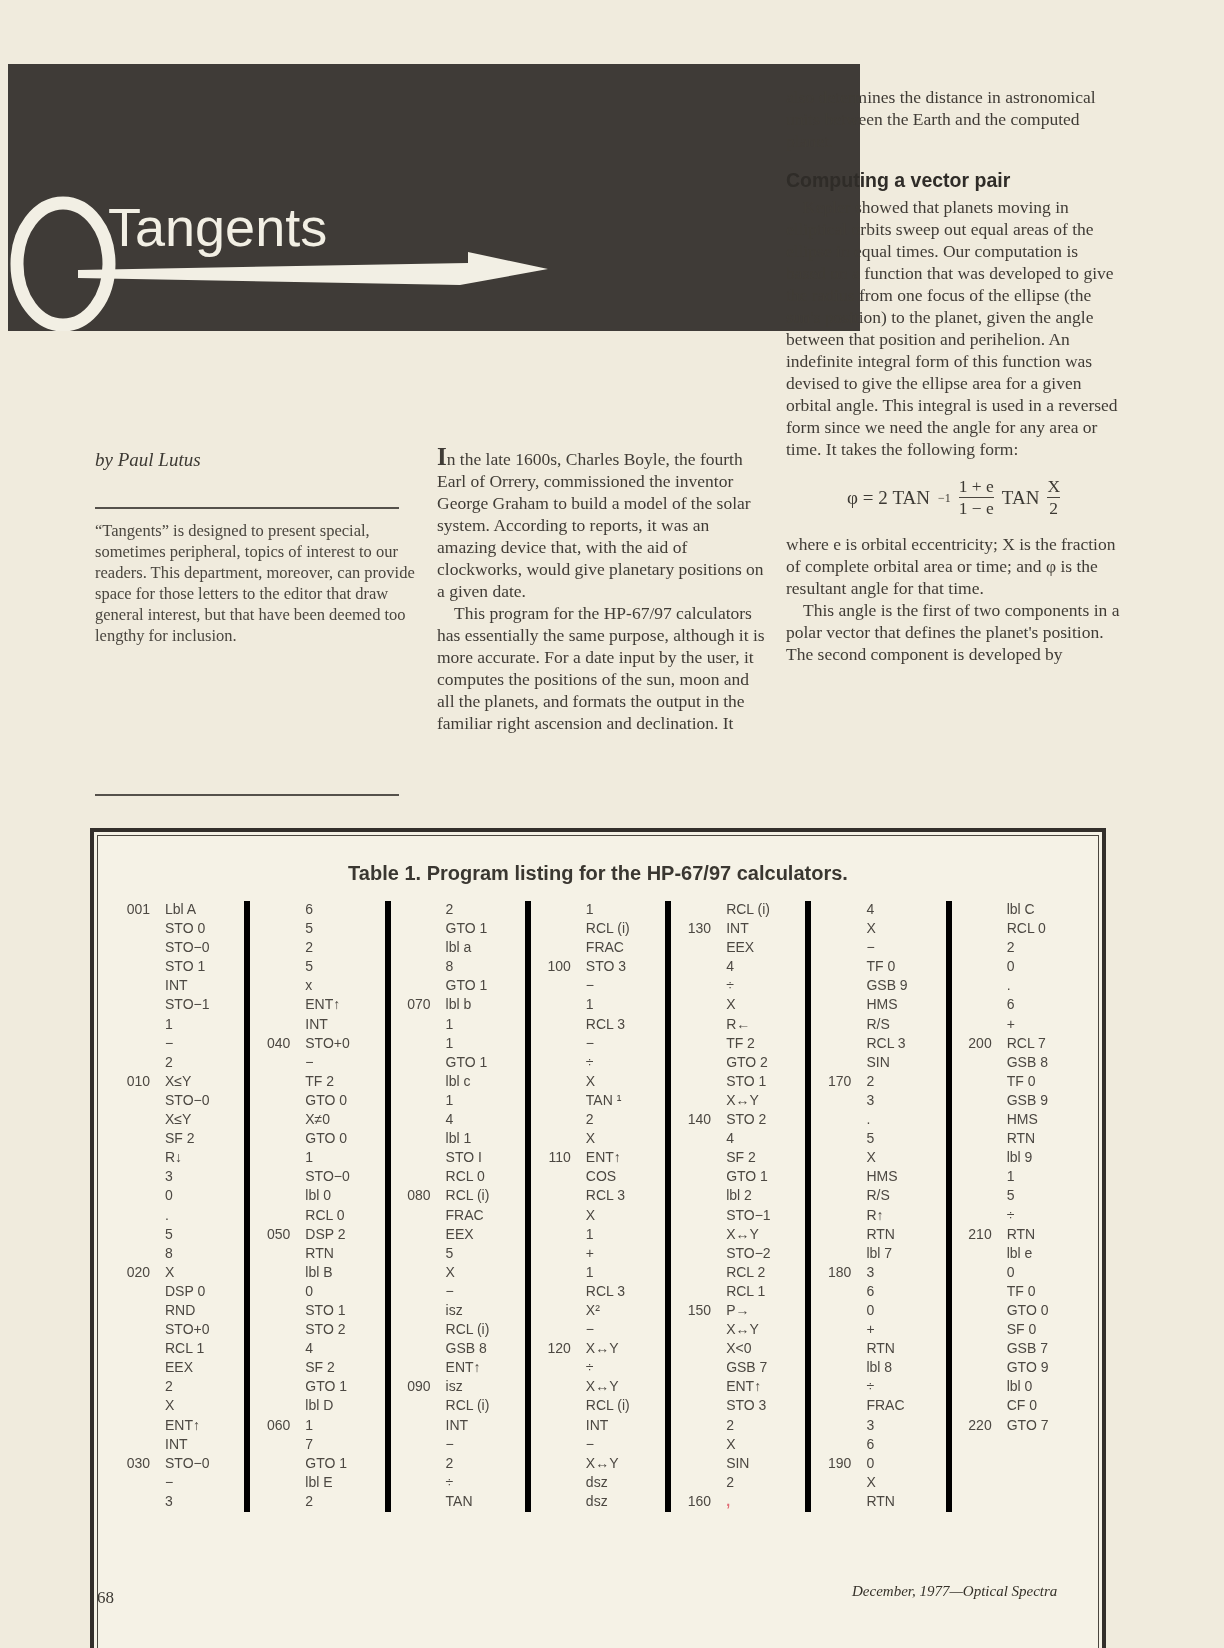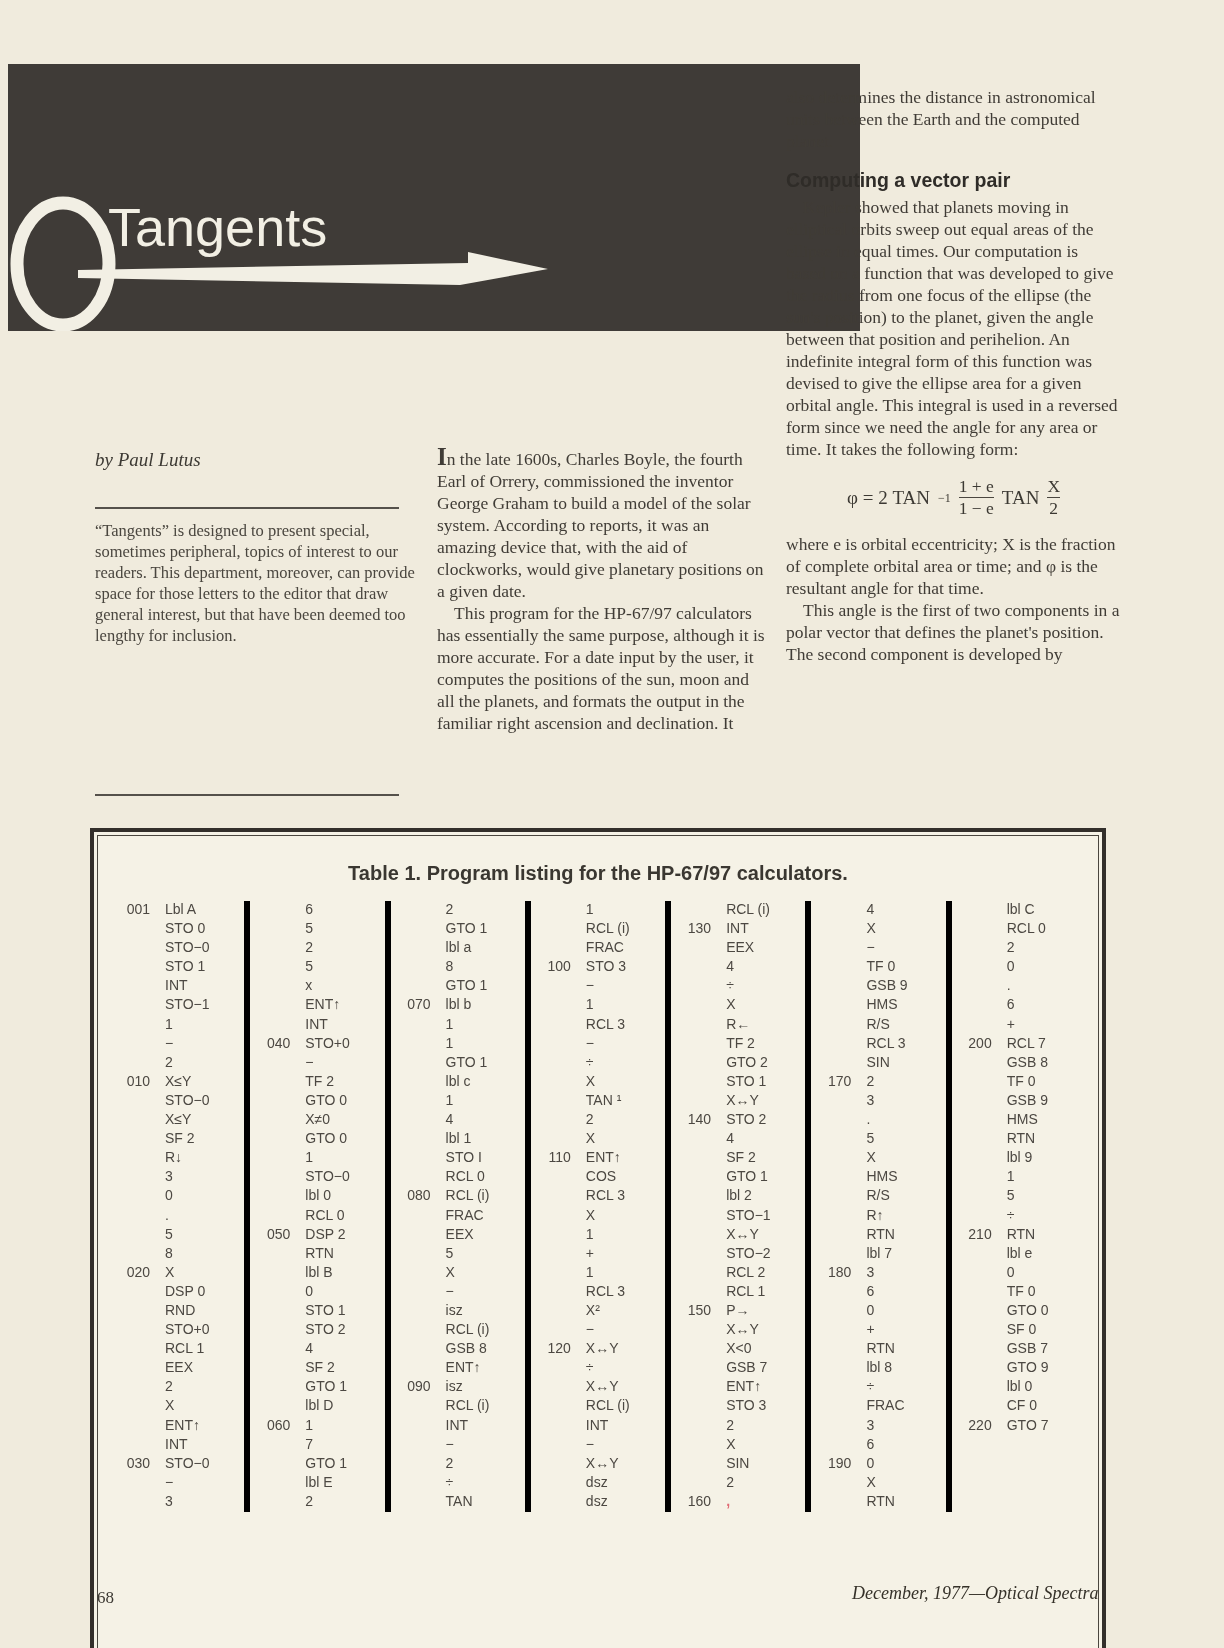--- a/index.html
+++ b/index.html
@@ -40,21 +40,21 @@
   .ttitle{text-align:center;font-family:"Liberation Sans",sans-serif;font-weight:700;font-size:20px;color:#3a3731;margin:0 0 16px 0;}
   .tgrid{display:flex;padding:0 12px;}
   .tcol{flex:1;padding-left:4px;}
   .tcol:not(:last-child){border-right:6px solid #000000;}
   .trow{display:flex;height:19.1px;align-items:baseline;font-family:"Liberation Sans",sans-serif;font-size:14px;color:#4c4842;white-space:pre;}
   .tnum{width:36px;text-align:right;margin-right:15px;flex:none;}
   .red{color:#e06a74;font-weight:700;}
 
   
   .pageno{position:absolute;left:97px;top:1588px;font-size:17px;color:#3c3933;}
-  .footright{position:absolute;left:852px;top:1583px;font-style:italic;font-size:18px;color:#353129;}
+  .footright{position:absolute;left:852px;top:1583px;font-style:italic;font-size:15px;color:#353129;}
 </style>
 </head>
 <body>
 
 <div class="page">
 
   <div class="masthead">
     <svg width="738" height="267" viewBox="0 0 738 267">
       <ellipse cx="55" cy="200" rx="46" ry="61" fill="none" stroke="#f2efe4" stroke-width="13"></ellipse>
       <polygon points="70,206 460,199 460,188 540,205 452,221 70,214" fill="#f2efe4"></polygon>

